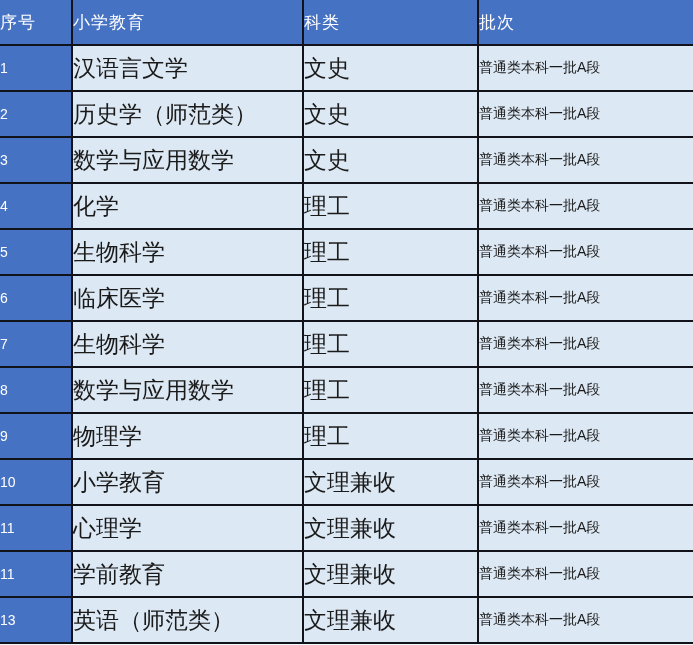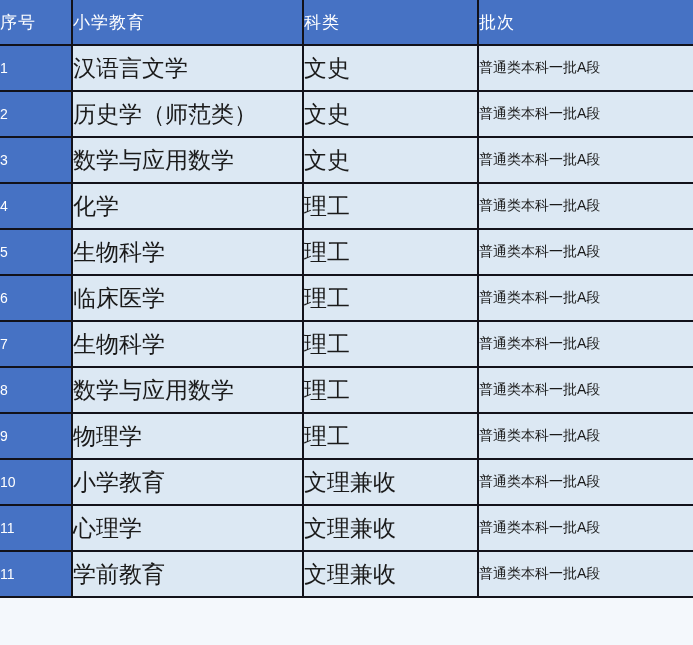--- a/index.html
+++ b/index.html
@@ -143,14 +143,20 @@
         <td class="cell-major">心理学</td>
         <td class="cell-category">文理兼收</td>
         <td class="cell-batch">普通类本科一批A段</td>
       </tr>
       <tr>
         <td class="cell-index">11</td>
         <td class="cell-major">学前教育</td>
         <td class="cell-category">文理兼收</td>
         <td class="cell-batch">普通类本科一批A段</td>
       </tr>
+      <tr>
+        <td class="cell-index">13</td>
+        <td class="cell-major">英语（师范类）</td>
+        <td class="cell-category">文理兼收</td>
+        <td class="cell-batch">普通类本科一批A段</td>
+      </tr>
     </tbody>
 </table>
 
 </body></html>

